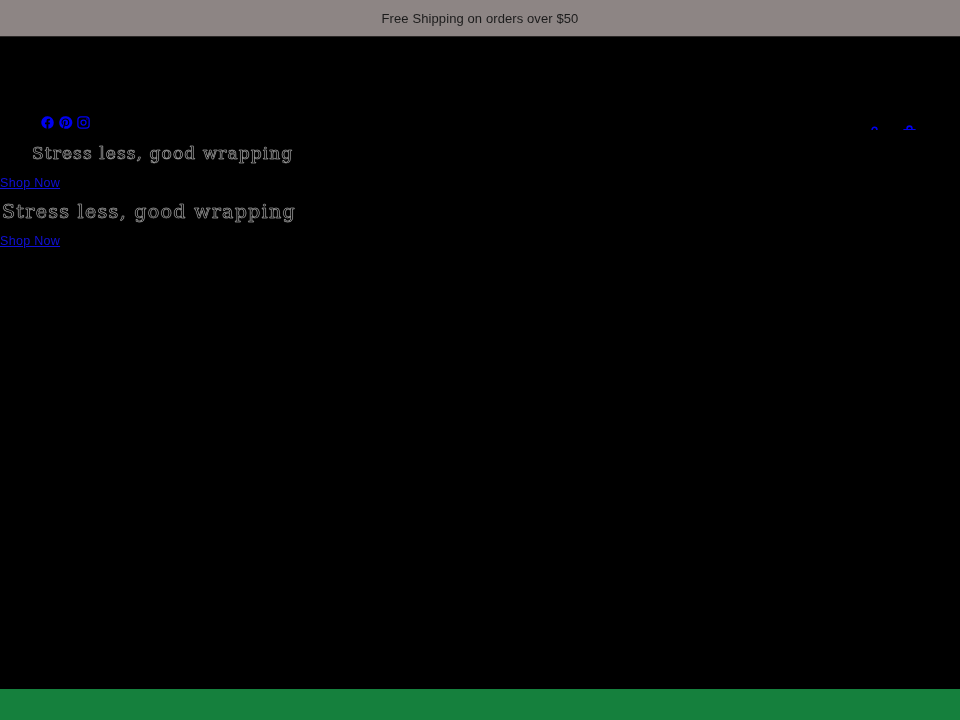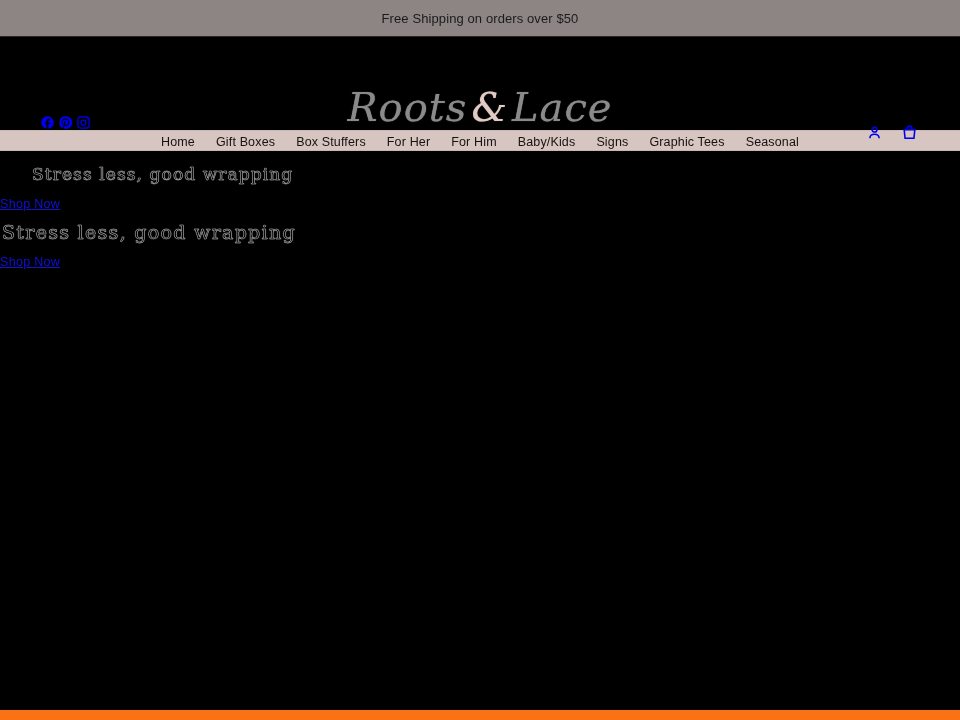--- a/index.html
+++ b/index.html
@@ -4,21 +4,21 @@
 <title>Roots &amp; Lace</title>
 <style>
   * { box-sizing: border-box; }
   html, body {
     margin: 0; padding: 0;
     width: 960px; height: 720px;
     background: #000000;
     font-family: "Liberation Sans", sans-serif;
     overflow: hidden;
   }
-  #page { position: relative; width: 960px; height: 720px; background: #f97316; }
+  #page { position: relative; width: 960px; height: 720px; background: #15803d; }
 
   
   .announcement {
     height: 37px;
     background: #8d8584;
     display: flex;
     align-items: center;
     justify-content: center;
     border-bottom: 1px solid #2a2726;
   }
@@ -190,55 +190,37 @@
       </a>
       <a href="#" aria-label="Instagram">
         <svg width="15" height="15" viewBox="0 0 24 24" fill="none" stroke="currentColor" stroke-width="2">
           <rect x="3" y="3" width="18" height="18" rx="5"></rect>
           <circle cx="12" cy="12" r="4"></circle>
           <circle cx="17.5" cy="6.5" r="1.2" fill="currentColor" stroke="none"></circle>
         </svg>
       </a>
     </div>
 
-    <div class="logo-wrap">
-      <a href="#" class="logo">
-        <span class="logo-script"><span>Roots</span><span class="logo-amp">&amp;</span><span>Lace</span></span>
-      </a>
-    </div>
 
     <div class="header-icons">
       <a href="#" aria-label="Account">
         <svg width="17" height="19" viewBox="0 0 24 24" fill="none" stroke="currentColor" stroke-width="2.2">
           <circle cx="12" cy="8" r="3.4"></circle>
           <path d="M5.5 20c0-3.4 2.9-5.6 6.5-5.6s6.5 2.2 6.5 5.6"></path>
         </svg>
       </a>
       <a href="#" aria-label="Cart">
         <svg width="17" height="19" viewBox="0 0 24 24" fill="none" stroke="currentColor" stroke-width="2.2">
           <path d="M4.5 8h15l-1.2 12H5.7L4.5 8z"></path>
           <path d="M8.6 8.5V6.4a3.4 3.4 0 0 1 6.8 0v2.1"></path>
         </svg>
       </a>
     </div>
   </div>
 
-  <nav class="navbar">
-    <ul>
-      <li><a href="#">Home</a></li>
-      <li><a href="#">Gift Boxes</a></li>
-      <li><a href="#">Box Stuffers</a></li>
-      <li><a href="#">For Her</a></li>
-      <li><a href="#">For Him</a></li>
-      <li><a href="#">Baby/Kids</a></li>
-      <li><a href="#">Signs</a></li>
-      <li><a href="#">Graphic Tees</a></li>
-      <li><a href="#">Seasonal</a></li>
-    </ul>
-  </nav>
 
   <div class="hero">
 
     <div class="slide slide-1">
       <h2 class="slide-heading">Stress less, good wrapping</h2>
       <a href="#" class="slide-link">Shop Now</a>
     </div>
 
     <div class="slide slide-2">
       <h2 class="slide-heading">Stress less, good wrapping</h2>

